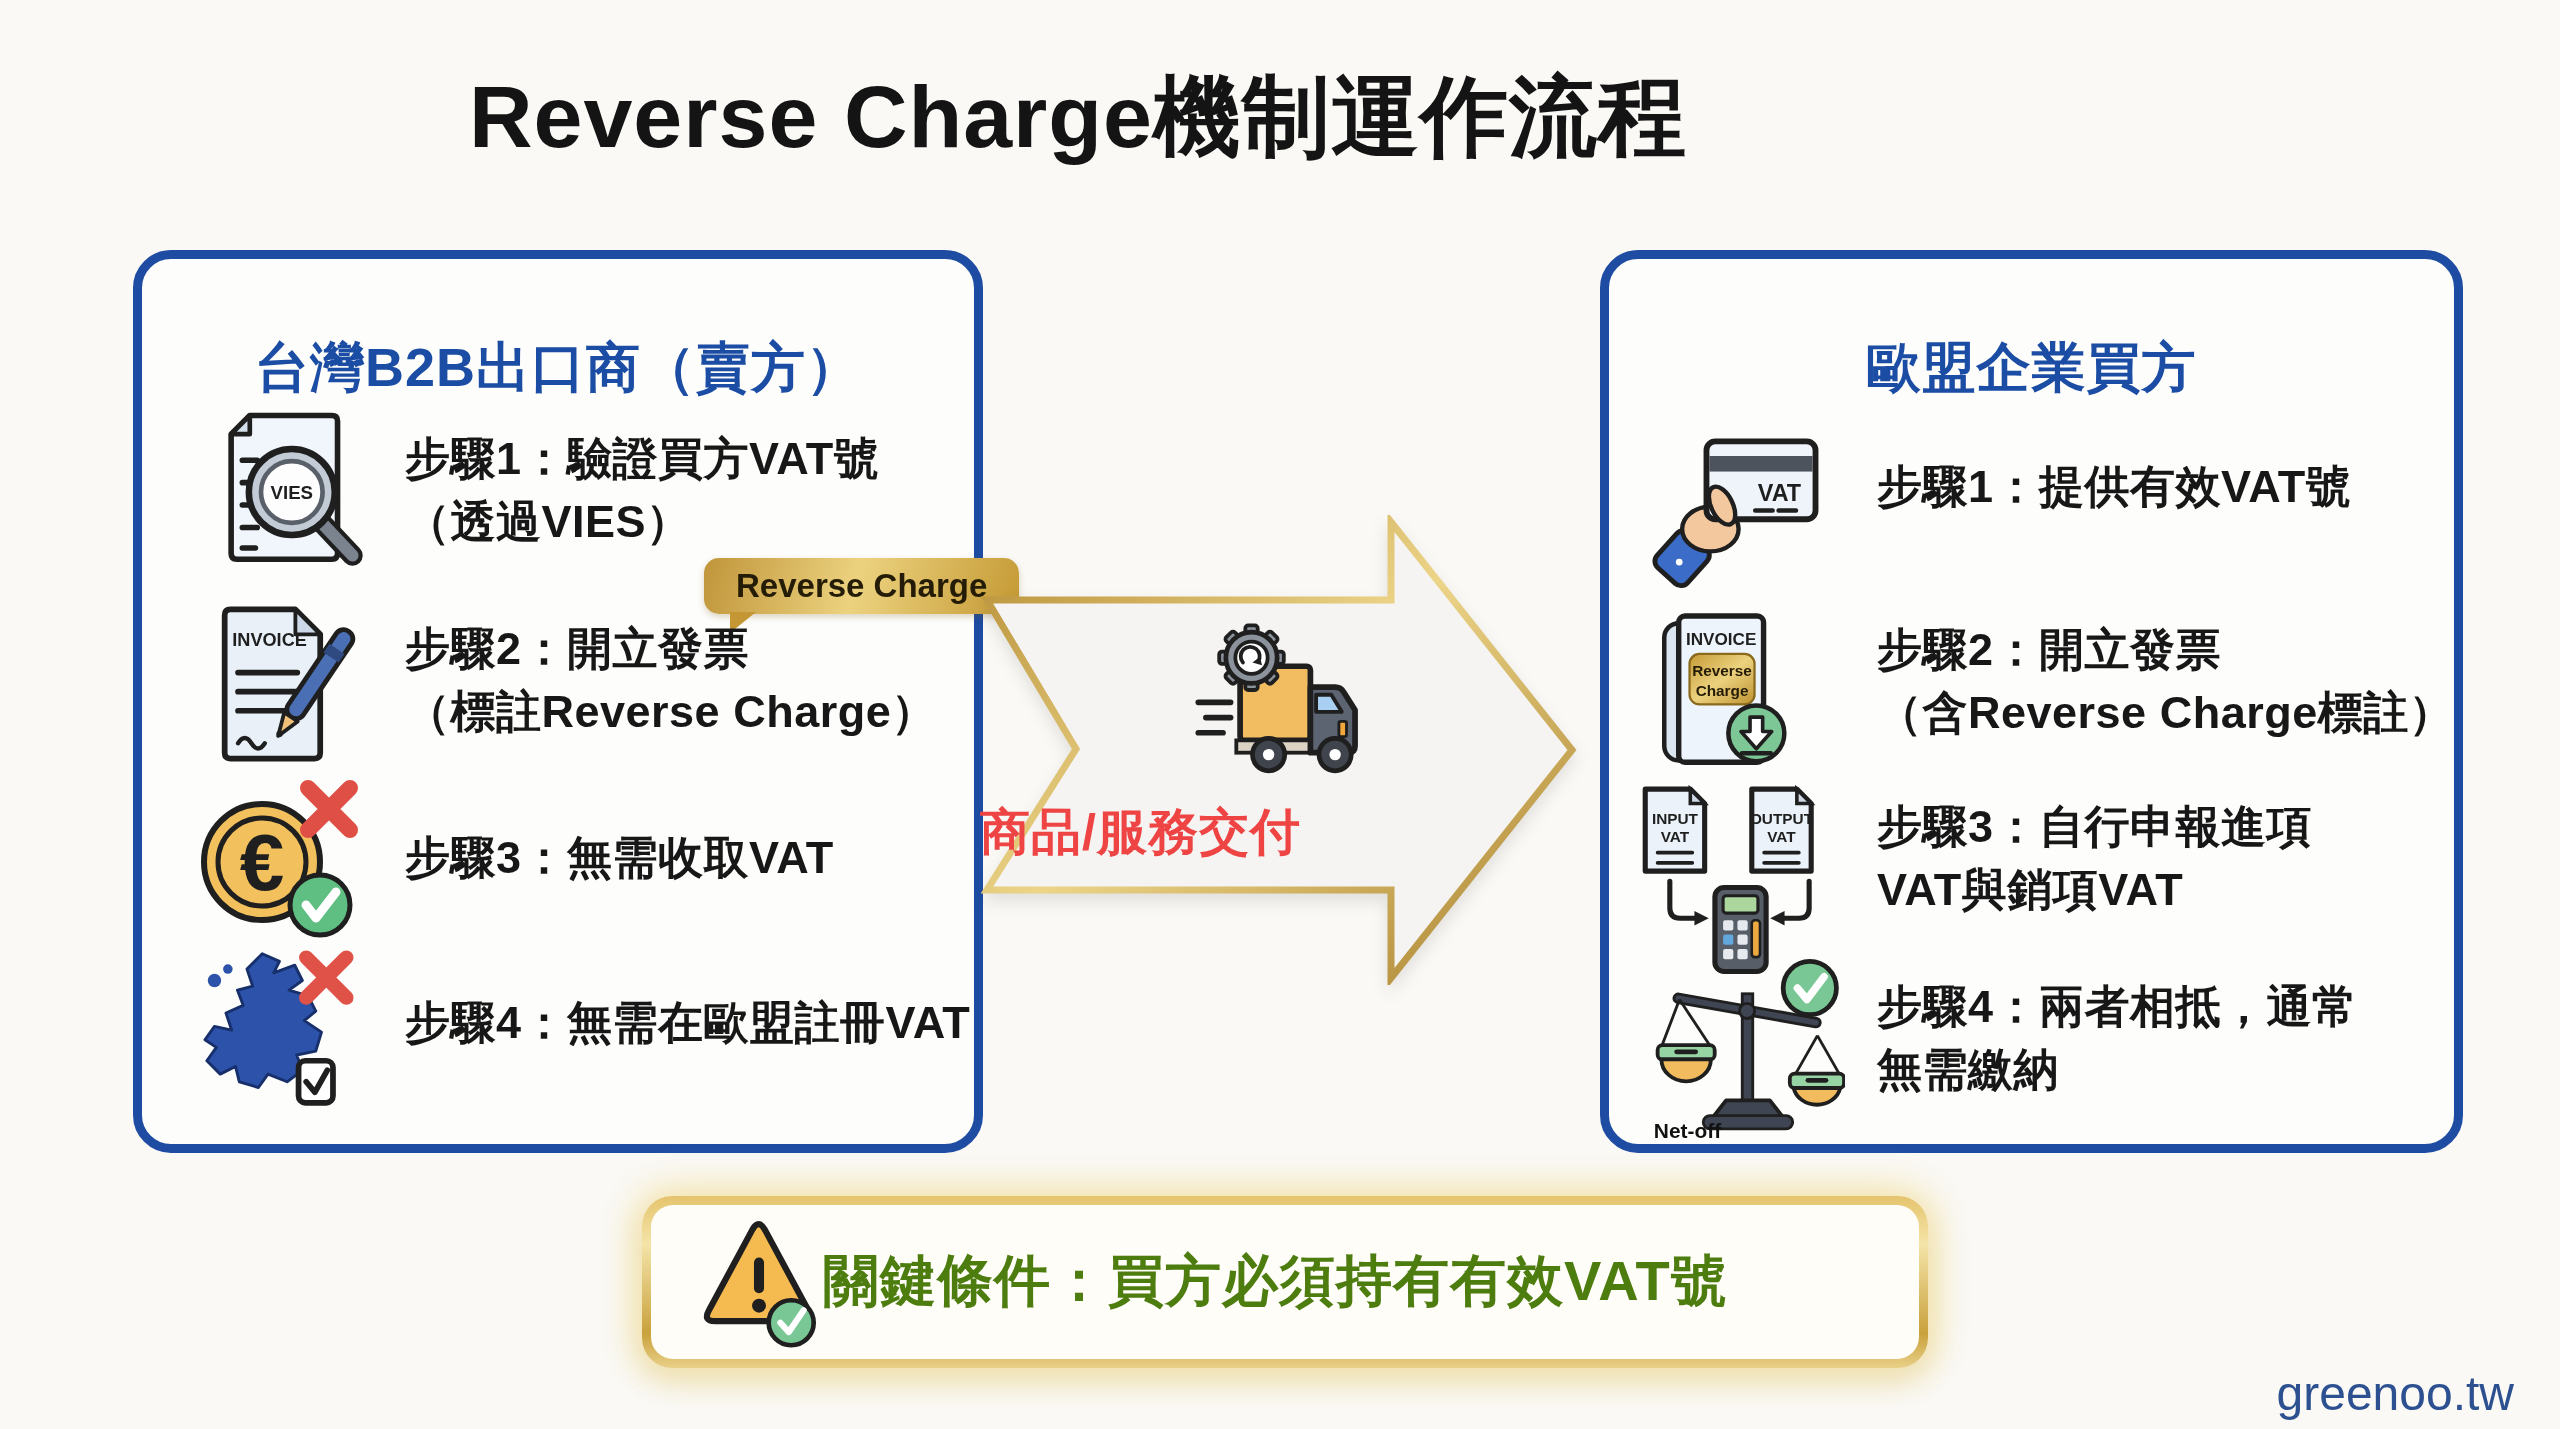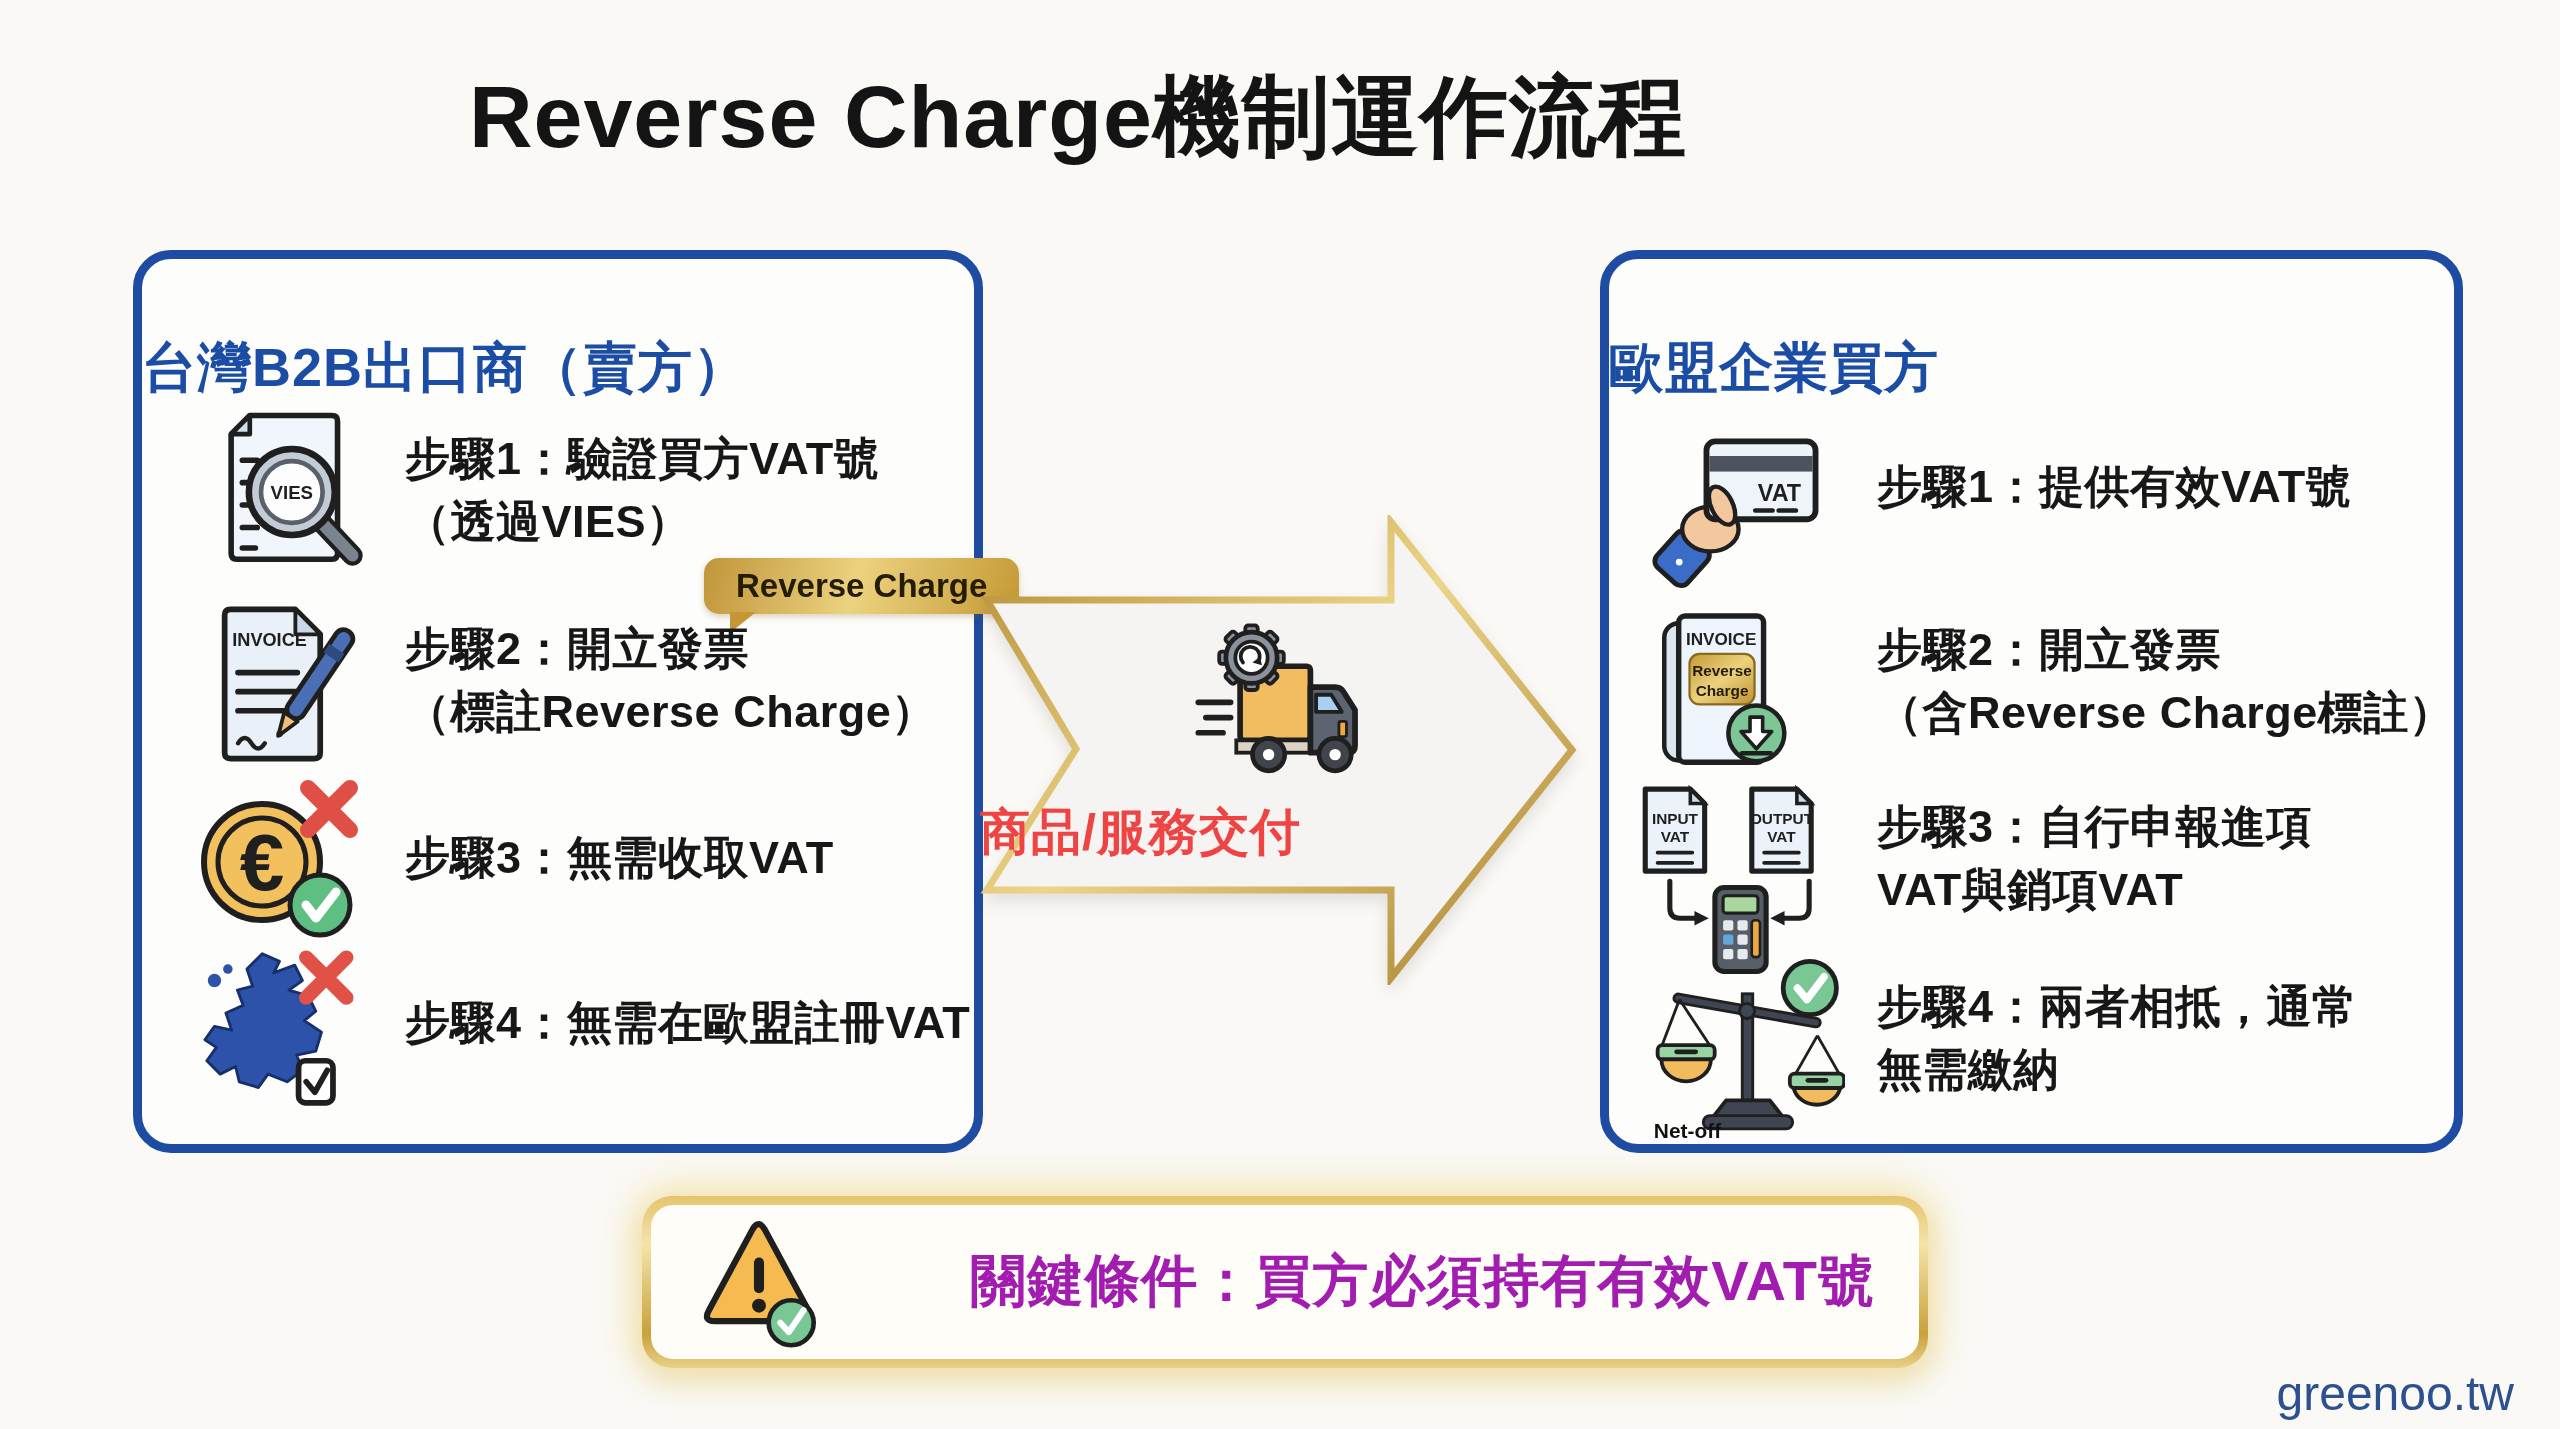--- a/index.html
+++ b/index.html
@@ -14,21 +14,21 @@
     font-size:88px;font-weight:800;color:#141414;letter-spacing:1px;
   }
   
   .panel{
     position:absolute;background:#fdfdfb;
     border:9px solid #1e4ca2;border-radius:38px;
   }
   .panel.seller{left:133px;top:250px;width:832px;height:885px;}
   .panel.buyer {left:1600px;top:250px;width:845px;height:885px;}
   .panel-title{
-    position:absolute;top:28px;left:0;width:100%;text-align:left;
+    position:absolute;top:28px;left:0;width:100%;text-align:center;
     font-size:54px;font-weight:800;color:#1c4da5;letter-spacing:1px;
   }
   .step-icon{position:absolute;}
   .step-text{
     position:absolute;font-size:45px;font-weight:800;color:#171717;
     line-height:63px;letter-spacing:0.5px;white-space:nowrap;
   }
   
   .rc-badge{
     position:absolute;left:562px;top:299px;padding:9px 32px;
@@ -54,21 +54,21 @@
     background:linear-gradient(180deg,#e5c46d 0%,#f4e4a8 28%,#c9a13c 80%,#e9d088 100%);
     border-radius:30px;padding:0;box-sizing:border-box;
     box-shadow:0 0 36px 8px rgba(243,226,164,.95), 0 12px 26px rgba(180,150,60,.22);
   }
   .banner-inner{
     position:absolute;left:9px;top:9px;right:9px;bottom:9px;
     background:#fffdf8;border-radius:22px;
     display:flex;align-items:center;padding:0 44px;box-sizing:border-box;
   }
   .banner-text{
-    flex:1;text-align:right;font-size:56px;font-weight:800;color:#a21caf;
+    flex:1;text-align:left;font-size:56px;font-weight:800;color:#4d7c0f;
     letter-spacing:1px;white-space:nowrap;
   }
   .watermark{
     position:absolute;right:46px;top:1366px;font-size:48px;color:#2d5190;font-weight:500;
   }
   svg text{font-family:"Liberation Sans","DejaVu Sans",sans-serif;}
 </style>
 </head>
 <body>
 

